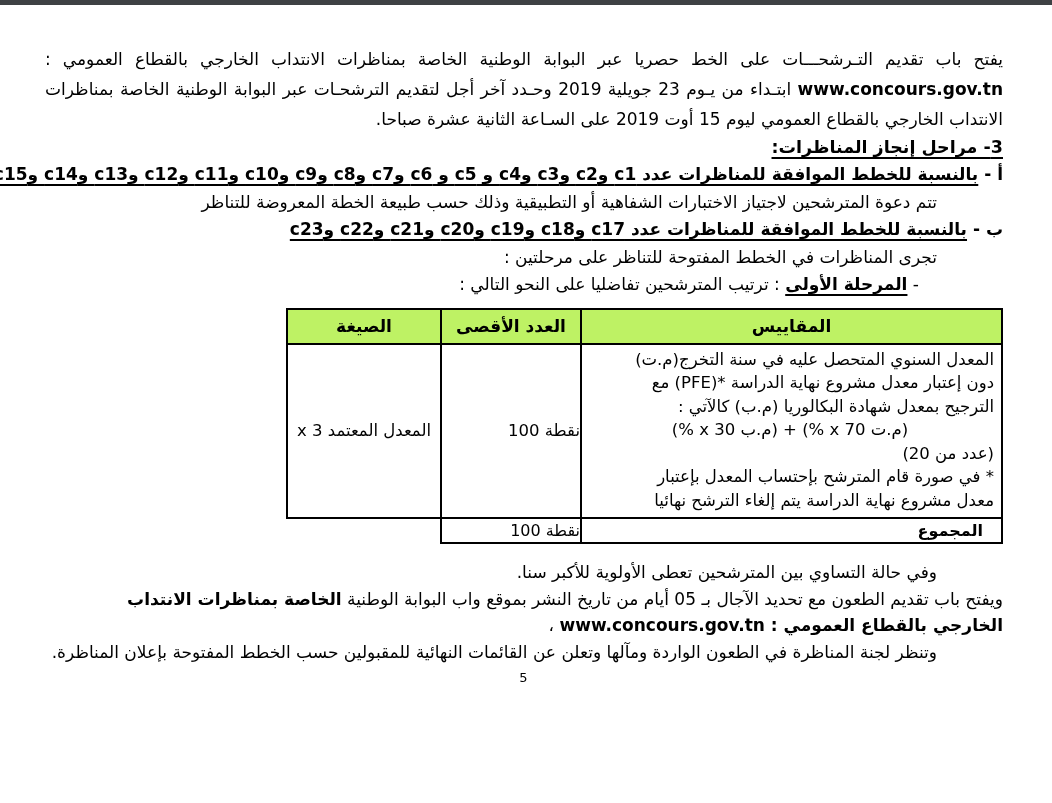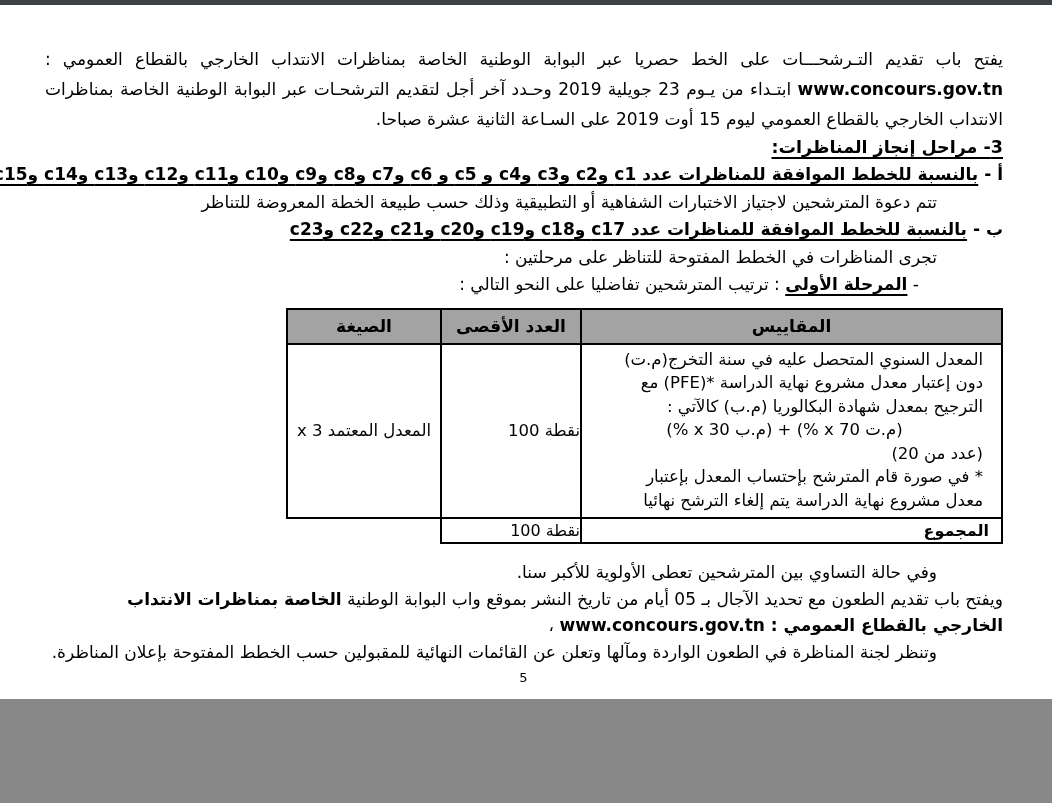--- a/index.html
+++ b/index.html
@@ -1,18 +1,18 @@
 <!DOCTYPE html>
 <html lang="ar" dir="rtl"><head>
 <meta charset="utf-8">
 <style>
   * { margin:0; padding:0; box-sizing:border-box; }
   html,body { background:#888; }
   .page {
-    width:1052px; height:699px; position:relative;
+    width:1052px; height:803px; position:relative;
     background:#ffffff; overflow:hidden;
     font-family:"DejaVu Sans", sans-serif;
     color:#000; direction:rtl;
   }
   .topbar { position:absolute; top:0; left:0; width:1052px; height:5px; background:#3e4144; }
   .content {
     position:absolute; top:44px; right:49px; width:958px;
     direction:rtl; text-align:right; font-size:17px;
   }
   .intro .ln { line-height:30px; white-space:nowrap; }
@@ -23,30 +23,30 @@
   .l { line-height:27.5px; white-space:nowrap; }
   .ind1 { padding-right:66px; }
   .ind2 { padding-right:286px; }
   .ind3 { padding-right:84px; }
   table.grid {
     border-collapse:collapse; margin-top:9px;
     table-layout:fixed; width:715px;
   }
   table.grid td, table.grid th { border:2px solid #000; font-size:16.5px; }
   table.grid th {
-    background:#a3a3a3; font-weight:bold; text-align:center;
+    background:#bef264; font-weight:bold; text-align:center;
     height:35px; font-size:17px;
   }
-  td.criteria { padding:3px 18px 5px 4px; vertical-align:top; }
+  td.criteria { padding:3px 7px 5px 4px; vertical-align:top; }
   td.criteria .cl { line-height:23.5px; text-align:right; white-space:nowrap; }
   td.criteria .cl.c { text-align:center; }
   td.num { text-align:right; vertical-align:middle; direction:ltr; }
   td.formula { text-align:center; vertical-align:middle; }
   tr.total td { height:25px; font-size:16px; }
-  tr.total td.tlabel { font-weight:bold; padding-right:12px; text-align:right; }
+  tr.total td.tlabel { font-weight:bold; padding-right:18px; text-align:right; }
   tr.total td.empty { border:none; background:transparent; }
   .closing { margin-top:15px; }
   .closing .l { line-height:26.5px; }
   .pageno { margin-top:5px; text-align:center; font-size:13px; letter-spacing:1px; }
 </style>
 </head>
 <body>
 
 <div class="page">
   <div class="topbar"></div>

